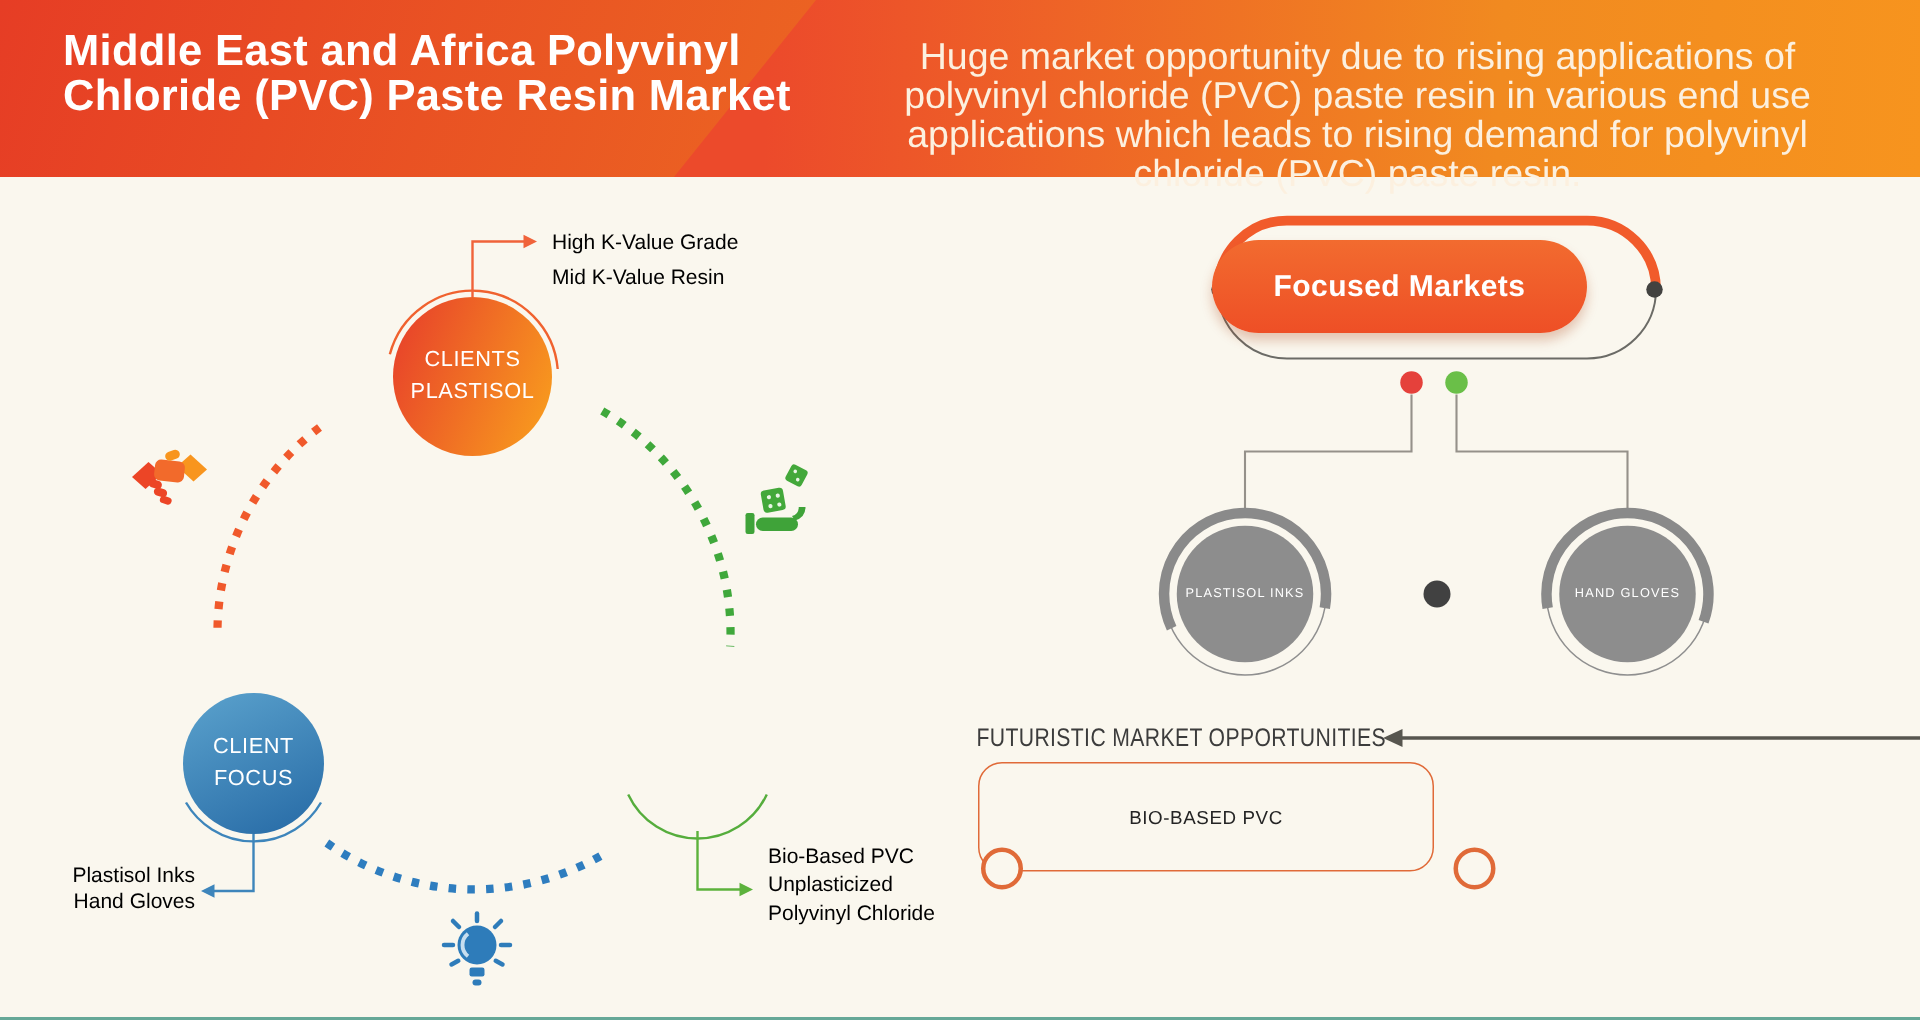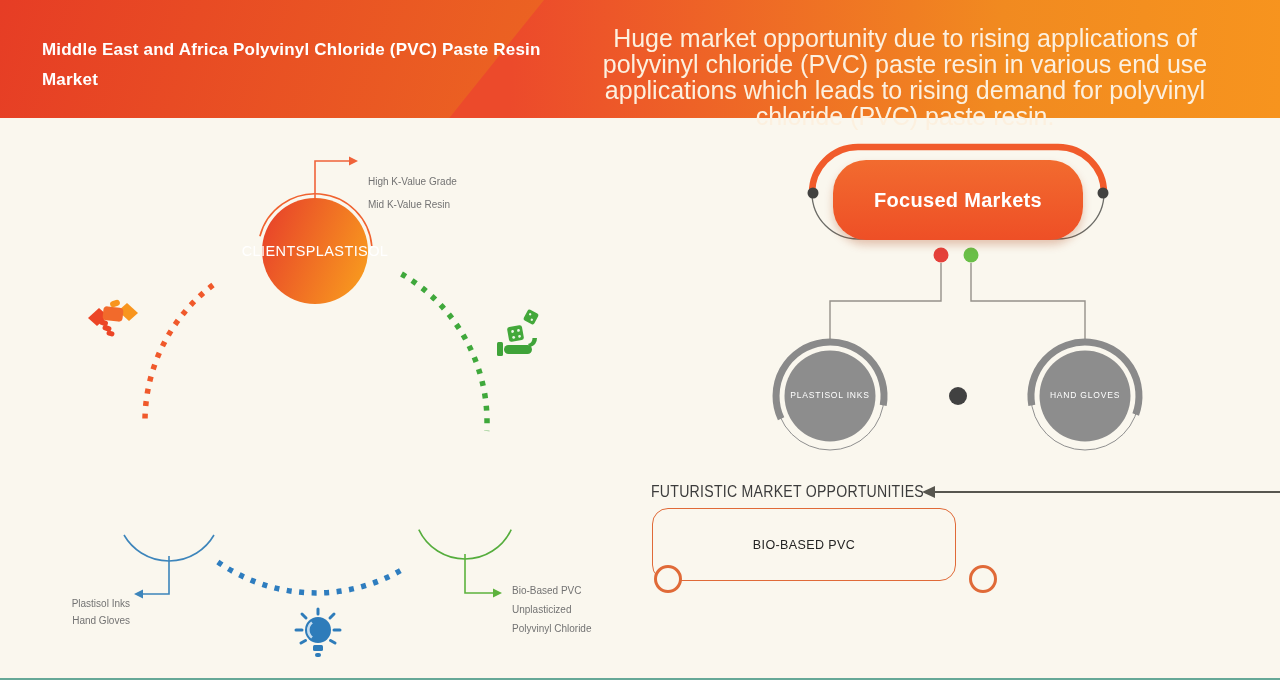--- a/index.html
+++ b/index.html
@@ -5,46 +5,46 @@
   html,body{margin:0;padding:0;background:#fff;}
   #stage{position:relative;width:1280px;height:680px;background:#faf7ee;overflow:hidden;
          font-family:"Liberation Sans",sans-serif;}
 
   
   .banner{position:absolute;left:0;top:0;width:1280px;height:118px;
           background:linear-gradient(93deg,#ec4a2b 40%,#f18a20 78%,#f7941e 100%);}
   .banner::before{content:"";position:absolute;inset:0;
           background:linear-gradient(108deg,#e63d25 0%,#ef7c20 70%,#f89a1e 98%);
           clip-path:polygon(0 0,42.5% 0,35.1% 100%,0 100%);}
-  .banner-title{position:absolute;left:42px;top:19px;width:500px;font-size:17px;font-weight:700;
-          line-height:30px;color:#ffffff;letter-spacing:.2px;margin-top:16px;}
+  .banner-title{position:absolute;left:42px;top:19px;width:500px;font-size:29px;font-weight:700;
+          line-height:30px;color:#ffffff;letter-spacing:.2px;}
   .banner-desc{position:absolute;left:575px;top:25px;width:660px;font-size:25px;line-height:26px;
           color:#fcf0df;text-align:center;}
 
   
   .lines-svg{position:absolute;left:0;top:0;width:1280px;height:680px;}
 
   
-  .vcircle{position:absolute;border-radius:50%;display:flex;flex-direction:row;align-items:center;
+  .vcircle{position:absolute;border-radius:50%;display:flex;flex-direction:column;align-items:center;
            justify-content:center;color:#fff;text-align:center;font-size:14.5px;line-height:21px;
            letter-spacing:.4px;}
   #circle-cp{left:262px;top:198px;width:106px;height:106px;
            background:linear-gradient(112deg,#e8442a 8%,#f89a1e 92%);}
   #circle-cf{left:122px;top:462px;width:94px;height:94px;
            background:linear-gradient(155deg,#579eca 8%,#2b6fa9 90%);}
   #circle-hb{left:419px;top:462px;width:92px;height:92px;
            background:linear-gradient(205deg,#8fc93f 5%,#38a436 92%);}
 
-  .callout{position:absolute;color:#737373;font-size:10px;font-weight:500;margin-top:20px;}
+  .callout{position:absolute;color:#000000;font-size:14px;font-weight:500;}
   #callout-cp{left:368px;top:150px;line-height:23px;}
   #callout-cf{left:18px;top:575px;width:112px;text-align:right;line-height:17px;}
   #callout-hb{left:512px;top:561px;line-height:19px;}
 
   
-  .pill{position:absolute;left:833px;top:160px;width:250px;height:80px;border-radius:33px;
+  .pill{position:absolute;left:808px;top:160px;width:250px;height:62px;border-radius:33px;
         background:linear-gradient(180deg,#f26b2f 0%,#ee4f26 100%);
         box-shadow:0 5px 8px rgba(170,60,15,.28);
         display:flex;align-items:center;justify-content:center;
         color:#fff;font-size:20px;font-weight:700;letter-spacing:.3px;}
   .gray-node-label{position:absolute;width:92px;text-align:center;color:#ffffff;font-size:8.5px;
         letter-spacing:.8px;}
   #node1-label{left:784px;top:390px;}
   #node2-label{left:1039px;top:390px;}
 
   
@@ -168,20 +168,24 @@
       <path d="M20 16.5 a9.5 9.5 0 0 0 0 15" stroke="#d8e9f5" stroke-width="2.6" fill="none" opacity="0.9"></path>
       <rect x="21" y="39" width="10" height="6" rx="1.5" fill="#2e7cba"></rect>
       <rect x="23" y="47" width="6" height="4" rx="2" fill="#2e7cba"></rect>
     </g>
   </svg>
 
   <div class="vcircle" id="circle-cp">
     <span>CLIENTS</span>
     <span>PLASTISOL</span>
   </div>
+  <div class="vcircle" id="circle-cf">
+    <span>CLIENT</span>
+    <span>FOCUS</span>
+  </div>
 
   <div class="callout" id="callout-cp">
     <div>High K-Value Grade</div>
     <div>Mid K-Value Resin</div>
   </div>
   <div class="callout" id="callout-cf">
     <div>Plastisol Inks</div>
     <div>Hand Gloves</div>
   </div>
   <div class="callout" id="callout-hb">

